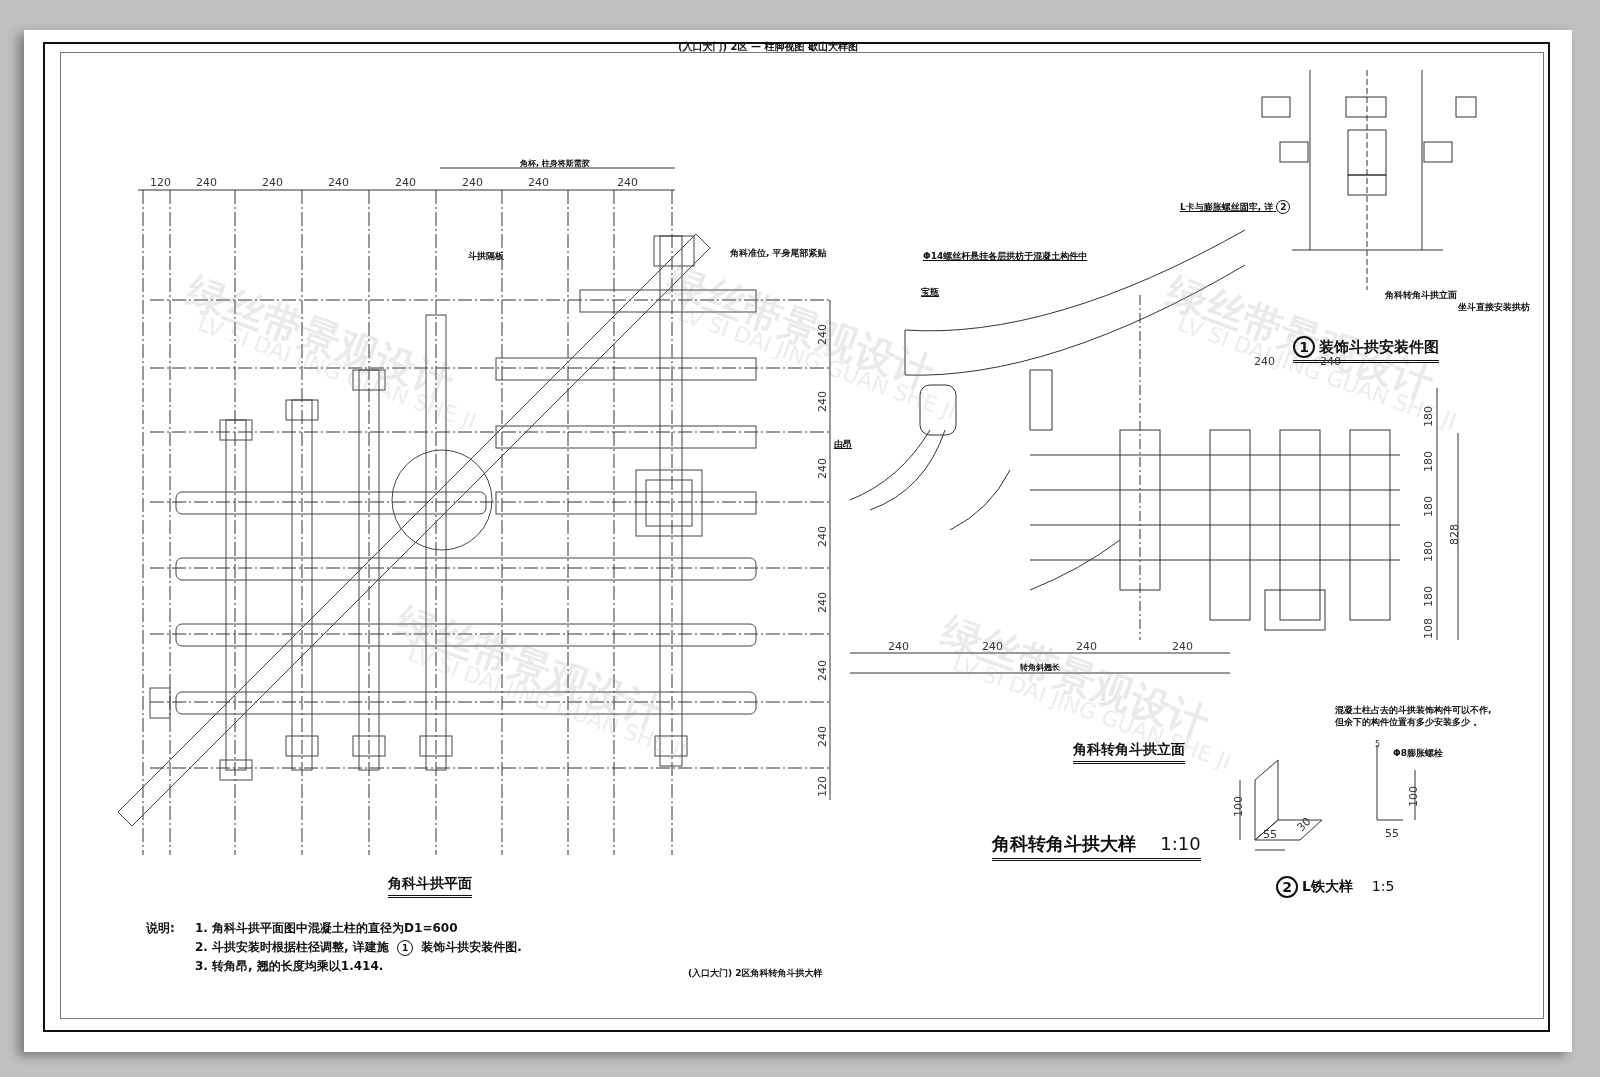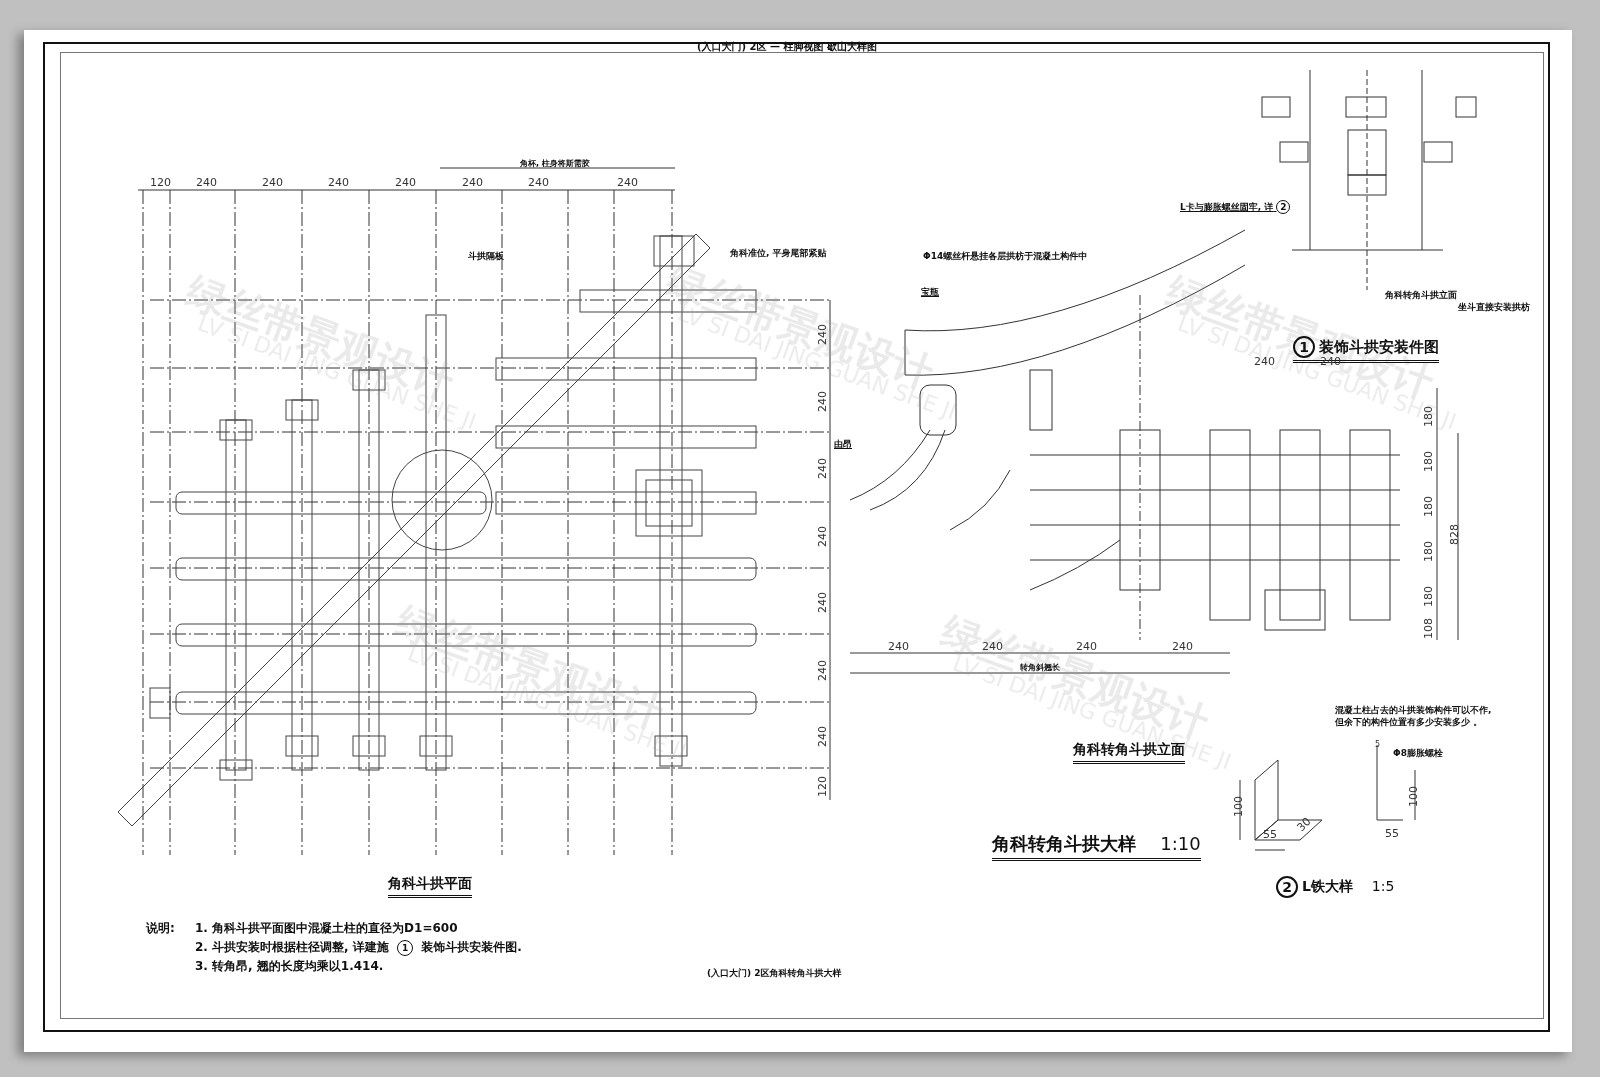--- a/index.html
+++ b/index.html
@@ -2,21 +2,21 @@
 <html><head>
 <meta charset="utf-8">
 <style>
   html,body{margin:0;padding:0;}
   body{width:1600px;height:1077px;background:#c0c0c0;position:relative;overflow:hidden;font-family:"DejaVu Sans","Liberation Sans",sans-serif;}
   .sheet{position:absolute;left:24px;top:30px;width:1548px;height:1022px;background:#fff;box-shadow:-6px 4px 10px rgba(0,0,0,0.35);}
   .frame-outer{position:absolute;left:43px;top:42px;width:1507px;height:990px;border:2px solid #111;box-sizing:border-box;}
   .frame-inner{position:absolute;left:60px;top:52px;width:1484px;height:967px;border:1px solid #777;box-sizing:border-box;}
   svg.draw{position:absolute;left:0;top:0;}
   .txt{position:absolute;color:#111;white-space:nowrap;}
-  .hdr{font-size:10px;font-weight:bold;margin-left:19px;}
+  .hdr{font-size:10px;font-weight:bold;}
   .dim{font-size:11px;color:#333;}
   .note{font-size:9px;font-weight:bold;}
   .title{font-size:14px;font-weight:bold;border-bottom:3px double #111;padding-bottom:2px;}
   .bigtitle{font-size:18px;font-weight:bold;border-bottom:3px double #111;padding-bottom:2px;}
   .legend{font-size:12px;font-weight:bold;line-height:19px;}
   .wm{position:absolute;color:rgba(160,160,160,0.22);font-size:40px;font-weight:bold;transform:rotate(20deg);white-space:nowrap;pointer-events:none;}
   .wm2{position:absolute;color:rgba(160,160,160,0.2);font-size:22px;transform:rotate(20deg);white-space:nowrap;pointer-events:none;}
   .circ{display:inline-block;width:18px;height:18px;border:2px double #111;border-radius:50%;text-align:center;line-height:18px;font-size:14px;margin-right:4px;vertical-align:middle;}
 </style>
 </head>
@@ -179,21 +179,21 @@
 <div class="txt dim" style="left:812px;top:596px;transform:rotate(-90deg);">240</div>
 <div class="txt dim" style="left:812px;top:664px;transform:rotate(-90deg);">240</div>
 <div class="txt dim" style="left:812px;top:730px;transform:rotate(-90deg);">240</div>
 <div class="txt dim" style="left:812px;top:780px;transform:rotate(-90deg);">120</div>
 
 <div class="txt note" style="left:468px;top:250px;">斗拱隔板</div>
 <div class="txt note" style="left:730px;top:247px;">角科准位, 平身尾部紧贴</div>
 
 <div class="txt title" style="left:388px;top:875px;">角科斗拱平面</div>
 
-<div class="txt note" style="left:923px;top:250px;">Φ14螺丝杆悬挂各层拱枋于混凝土构件中</div>
+<div class="txt note" style="left:923px;top:250px;text-decoration:underline;">Φ14螺丝杆悬挂各层拱枋于混凝土构件中</div>
 <div class="txt note" style="left:921px;top:286px;text-decoration:underline;">宝瓶</div>
 <div class="txt note" style="left:834px;top:438px;text-decoration:underline;">由昂</div>
 
 <div class="txt dim" style="left:888px;top:640px;">240</div>
 <div class="txt dim" style="left:982px;top:640px;">240</div>
 <div class="txt dim" style="left:1076px;top:640px;">240</div>
 <div class="txt dim" style="left:1172px;top:640px;">240</div>
 <div class="txt note" style="left:1020px;top:662px;font-size:8px;">转角斜翘长</div>
 
 <div class="txt dim" style="left:1418px;top:410px;transform:rotate(-90deg);">180</div>

